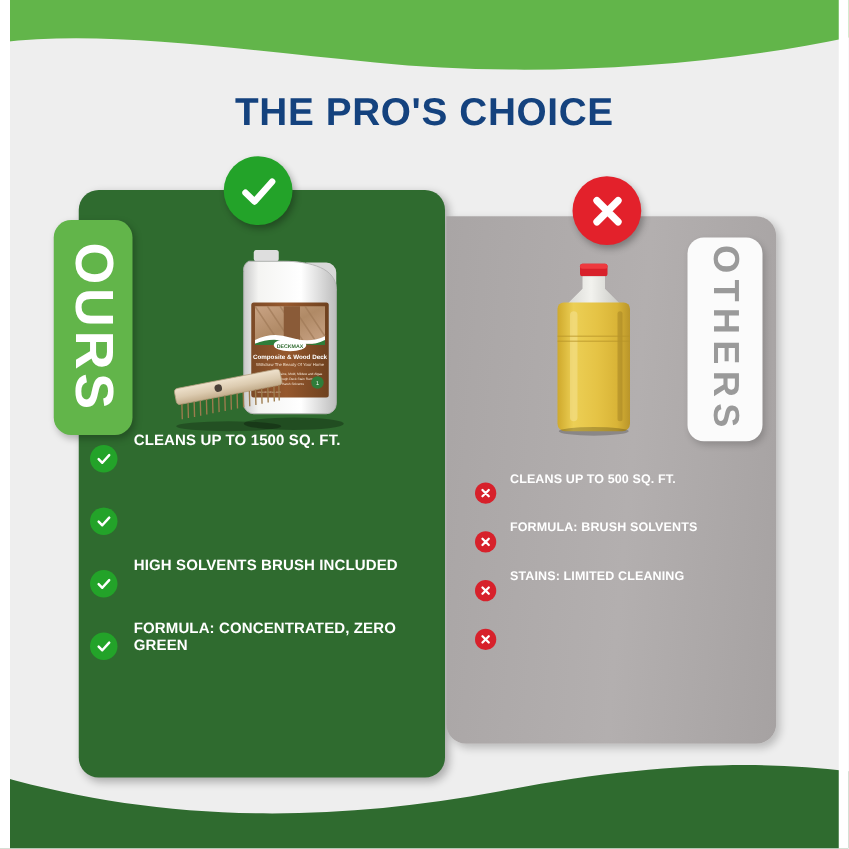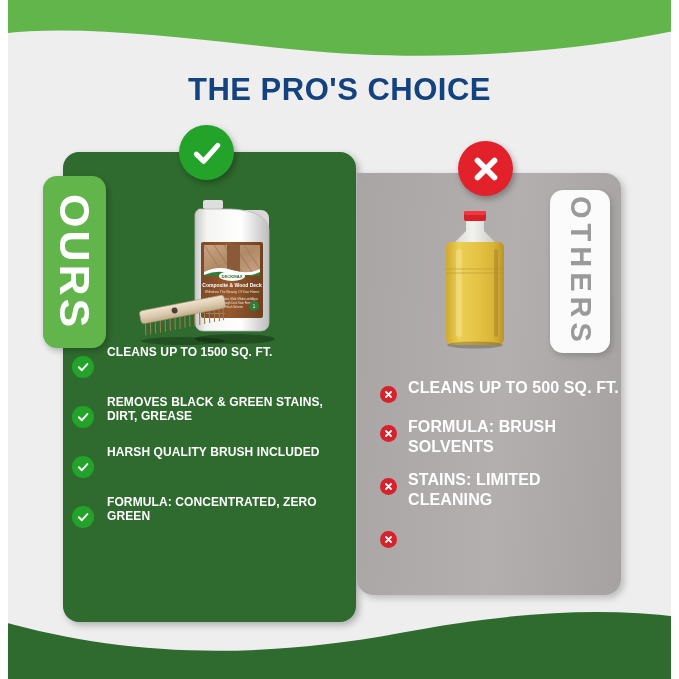--- a/index.html
+++ b/index.html
@@ -161,21 +161,21 @@
     color: #ffffff;
     font-weight: 700;
     font-family: "Liberation Sans", sans-serif;
   }
   .list-ours .bullet-text {
     font-size: 12px;
     line-height: 1.2;
     letter-spacing: 0.1px;
   }
   .list-others .bullet-text {
-    font-size: 16px;
+    font-size: 10px;
     line-height: 1.22;
     letter-spacing: 0.1px;
   }
 </style>
 </head>
 <body>
 
 <div class="stage">
 
   <svg class="wave-top" viewBox="0 0 679 70" preserveAspectRatio="none">
@@ -287,29 +287,28 @@
           </svg>
       </span>
       <span class="bullet-text">CLEANS UP TO 1500 SQ. FT.</span>
     </div>
     <div class="bullet">
       <span class="bullet-icon">
         <svg viewBox="0 0 24 24">
             <path d="M5 12.5 L10 17.5 L19.5 7" stroke="#ffffff" stroke-width="3.4" fill="none" stroke-linecap="round" stroke-linejoin="round"></path>
           </svg>
       </span>
-      <span class="bullet-text">REMOVES BLACK &amp; GREEN STAINS, DIRT, GREASE</span>
     </div>
     <div class="bullet">
       <span class="bullet-icon">
         <svg viewBox="0 0 24 24">
             <path d="M5 12.5 L10 17.5 L19.5 7" stroke="#ffffff" stroke-width="3.4" fill="none" stroke-linecap="round" stroke-linejoin="round"></path>
           </svg>
       </span>
-      <span class="bullet-text">HARSH QUALITY BRUSH INCLUDED</span>
+      <span class="bullet-text">HIGH SOLVENTS BRUSH INCLUDED</span>
     </div>
     <div class="bullet">
       <span class="bullet-icon">
         <svg viewBox="0 0 24 24">
             <path d="M5 12.5 L10 17.5 L19.5 7" stroke="#ffffff" stroke-width="3.4" fill="none" stroke-linecap="round" stroke-linejoin="round"></path>
           </svg>
       </span>
       <span class="bullet-text">FORMULA: CONCENTRATED, ZERO GREEN</span>
     </div>
   </div>

